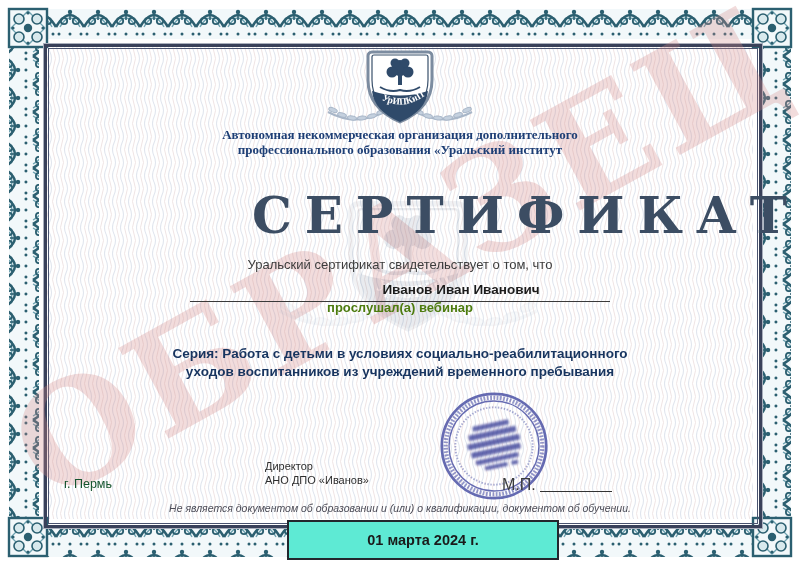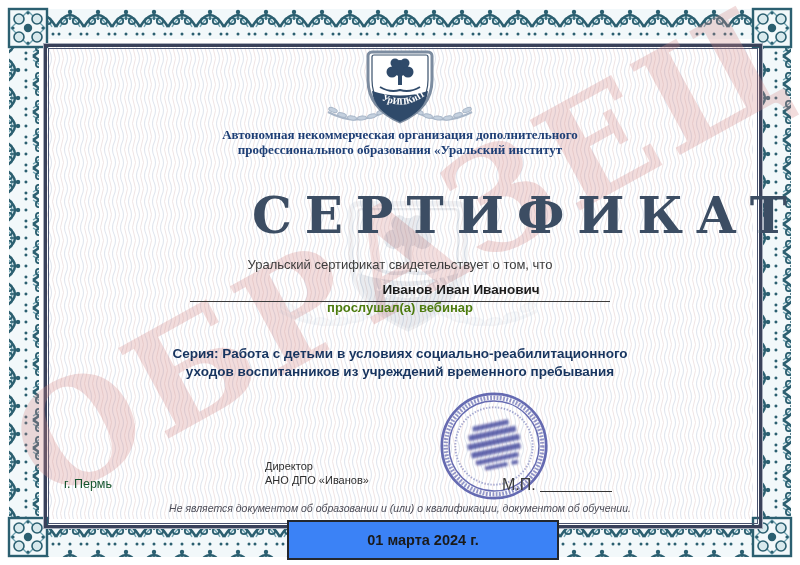--- a/index.html
+++ b/index.html
@@ -44,21 +44,21 @@
   .city{position:absolute;left:64px;top:477px;font-size:12.5px;color:#14532d;}
   .signatory{position:absolute;left:265px;top:460px;font-size:11px;
     line-height:13.8px;color:#2e2e2e;}
   .mp{position:absolute;left:502px;top:476px;font-size:16px;color:#3b3b3b;}
   .sig-line{position:absolute;left:540px;top:491px;width:72px;
     border-top:1.5px solid #333;}
   .disclaimer{position:absolute;left:0;top:502px;width:100%;text-align:center;
     font-size:10.5px;color:#4c4c57;font-style:italic;}
   .date-box{
     position:absolute;left:287px;top:520px;width:268px;height:36px;z-index:6;
-    background:#3b82f6;border:2px solid #23272e;
+    background:#5eead4;border:2px solid #23272e;
     display:flex;align-items:center;justify-content:center;
     font-size:14.5px;font-weight:bold;color:#1a1a1a;
   }
 </style>
 </head>
 <body>
 
 <div class="cert">
 
   <svg class="border-svg" width="800" height="565" viewBox="0 0 800 565" aria-hidden="true">

